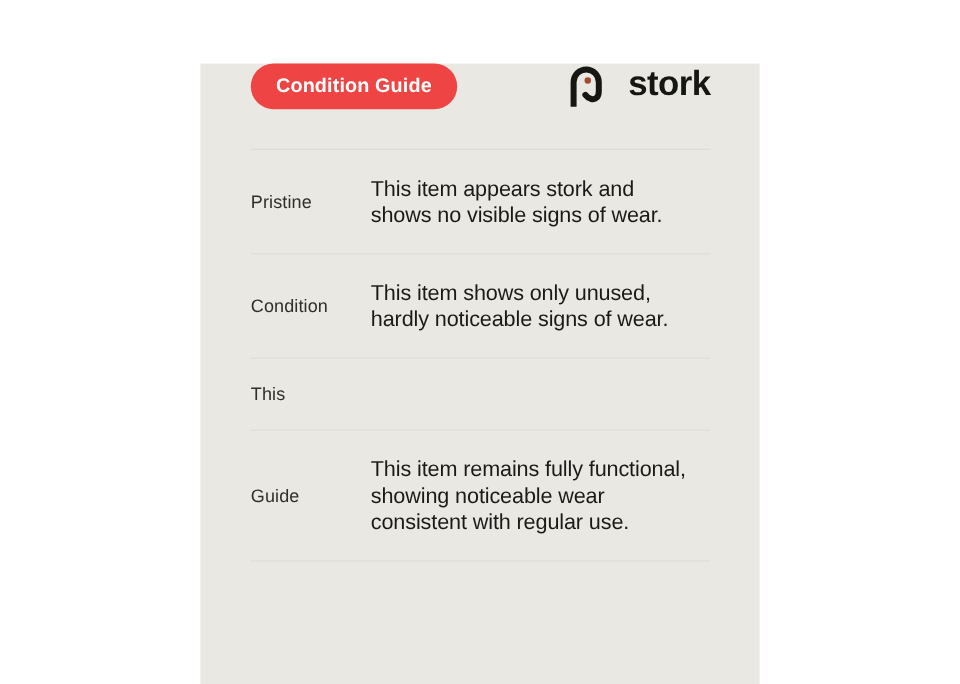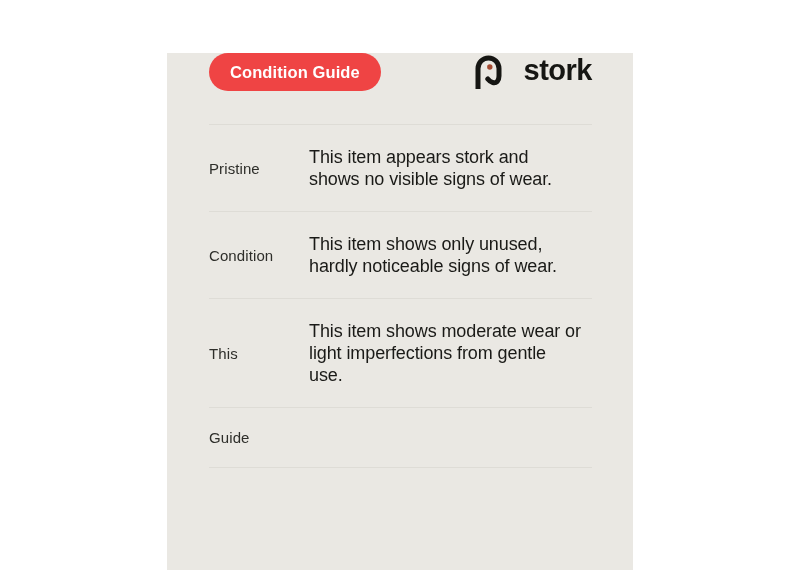--- a/index.html
+++ b/index.html
@@ -102,23 +102,23 @@
     </div>
 
     <div class="row">
       <div class="row-label">Condition</div>
       <div class="row-desc">This item shows only unused,
 hardly noticeable signs of wear.</div>
     </div>
 
     <div class="row">
       <div class="row-label">This</div>
-      <div class="row-desc">This item shows moderate wear or
-light imperfections from gentle
-use.</div>
     </div>
 
     <div class="row">
       <div class="row-label">Guide</div>
+      <div class="row-desc">This item remains fully functional,
+showing noticeable wear
+consistent with regular use.</div>
     </div>
 
   </div>
 </div>
 
 </body></html>

